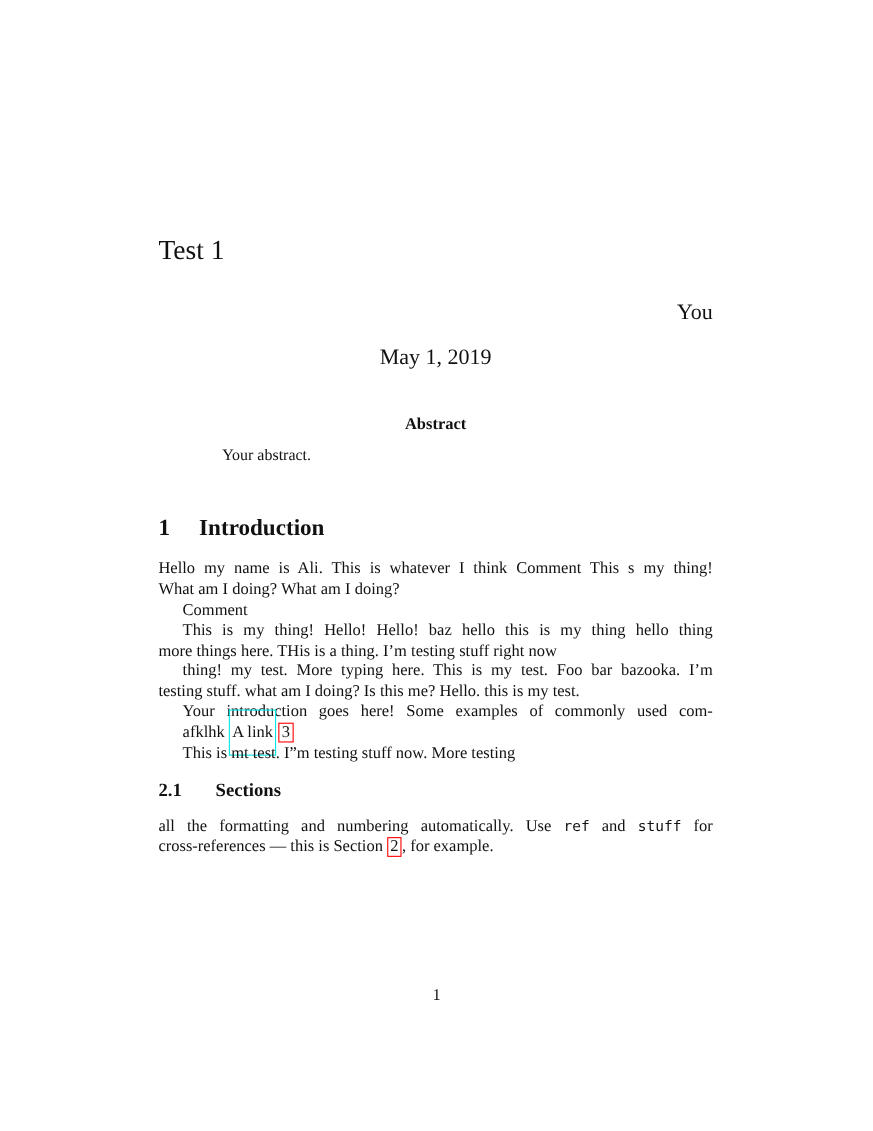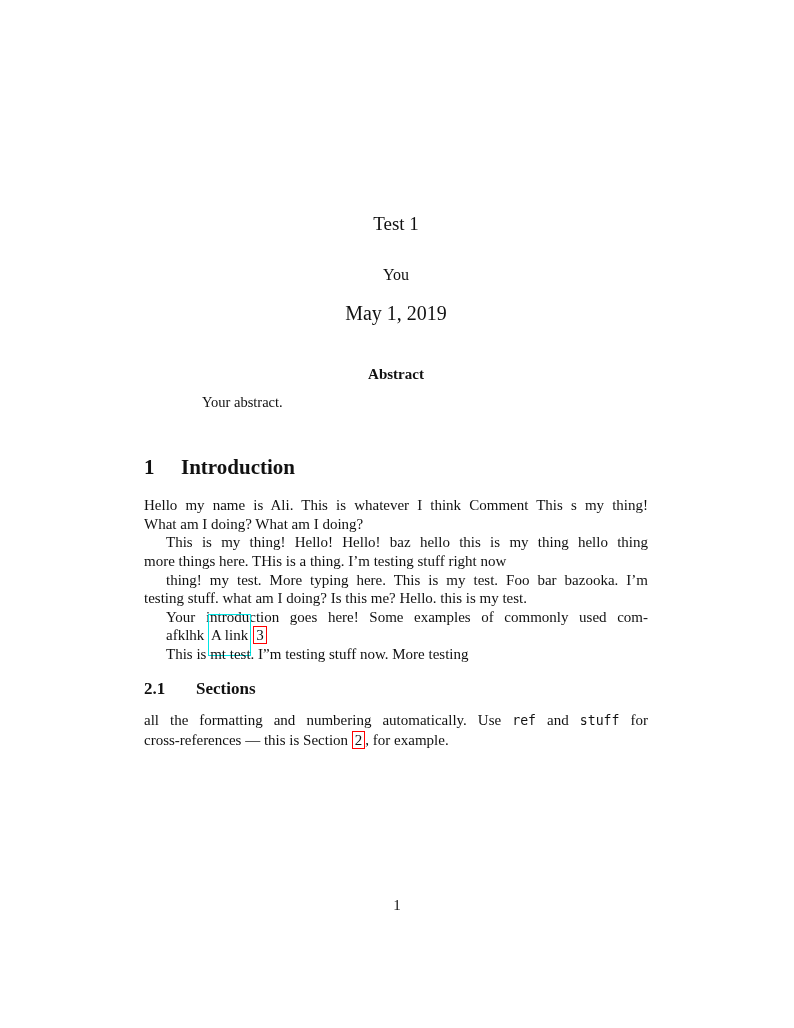--- a/index.html
+++ b/index.html
@@ -14,29 +14,28 @@
     overflow: hidden;
   }
   .content {
     position: absolute;
     left: 144px;
     top: 0;
     width: 504px;
   }
   .doc-title {
     margin: 213px 0 0 0;
-    font-size: 19px;
+    font-size: 25px;
     font-weight: normal;
-    text-align: center;
     line-height: 1.2;
   }
   .author {
     margin-top: 29px;
-    font-size: 16px;
-    text-align: center;
+    font-size: 20px;
+    text-align: right;
     line-height: 1.2;
   }
   .date {
     margin-top: 17px;
     font-size: 20px;
     text-align: center;
     line-height: 1.2;
   }
   .abstract-heading {
     margin-top: 40px;
@@ -122,20 +121,21 @@
     <div class="abstract-heading">Abstract</div>
     <div class="abstract-body">Your abstract.</div>
 
     <div class="sec-heading">
       <span class="sec-num">1</span><span>Introduction</span>
     </div>
 
     <div class="body-lines">
       <div class="ln just">Hello my name is Ali. This is whatever I think Comment This s my thing!</div>
       <div class="ln">What am I doing? What am I doing?</div>
+      <div class="ln ind">Comment</div>
       <div class="ln ind just">This is my thing! Hello! Hello! baz hello this is my thing hello thing</div>
       <div class="ln">more things here. THis is a thing. I’m testing stuff right now</div>
       <div class="ln ind just">thing! my test. More typing here. This is my test. Foo bar bazooka. I’m</div>
       <div class="ln">testing stuff. what am I doing? Is this me? Hello. this is my test.</div>
       <div class="ln ind just">Your introduction goes here! Some examples of commonly used com-</div>
       <div class="ln ind">
         <span>afklhk </span><span class="linkbox">A link</span><span class="refbox">3</span>
       </div>
       <div class="ln ind">This is mt test. I”m testing stuff now. More testing</div>
     </div>

